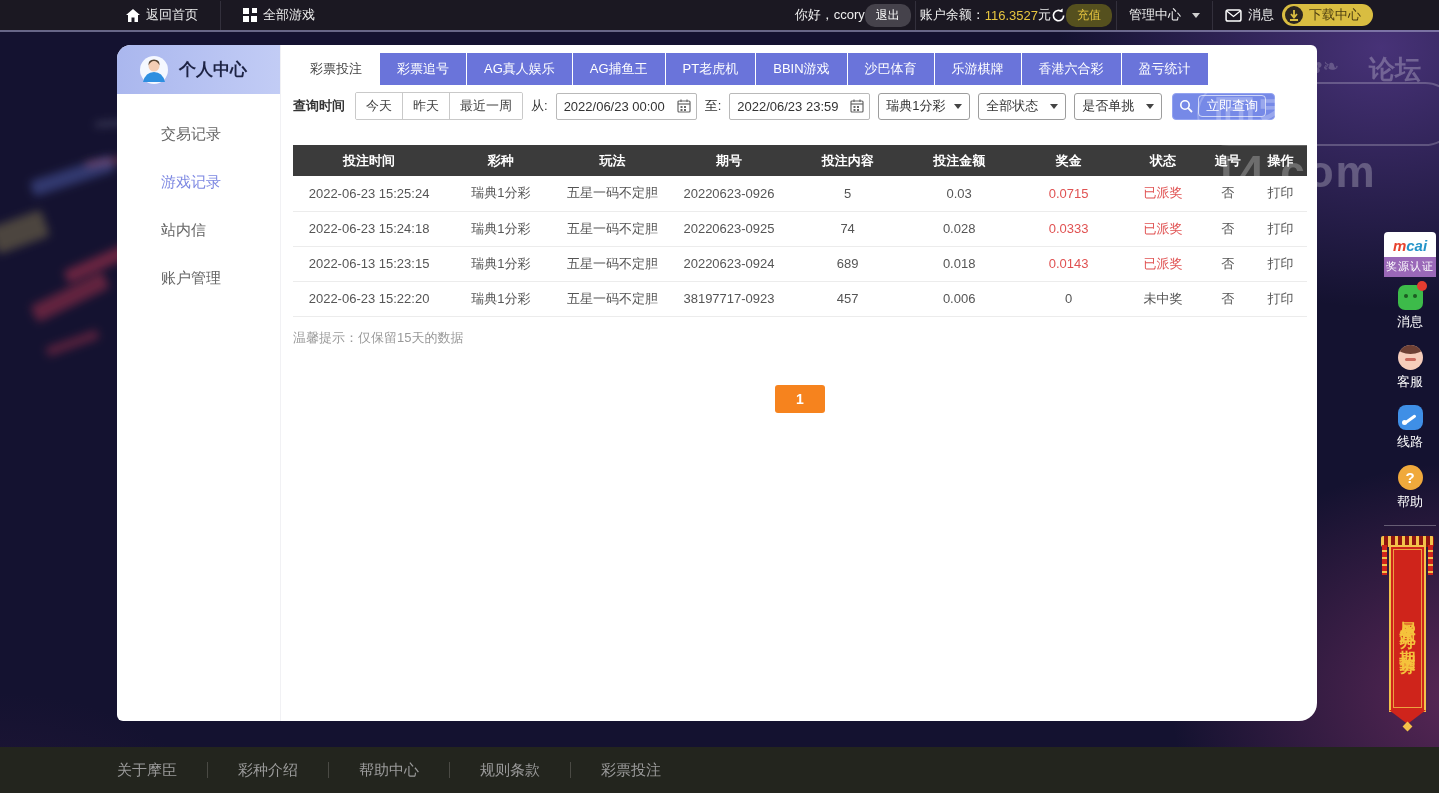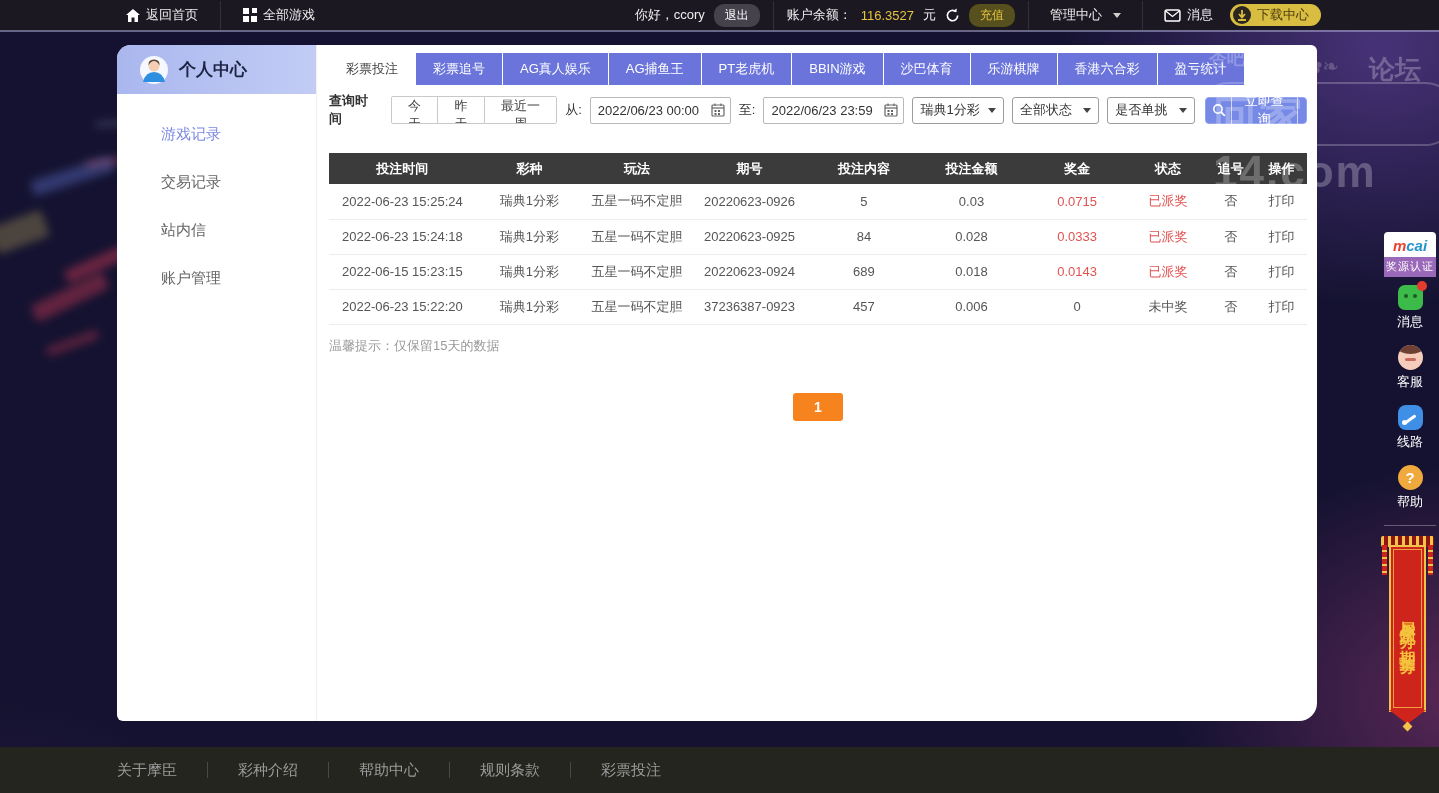--- a/index.html
+++ b/index.html
@@ -22,21 +22,21 @@
   .s6 { left:30px;  top:288px; width:80px; height:18px; background:rgba(224,62,88,.38);   transform:rotate(-26deg); }
   .s7 { left:45px;  top:338px; width:55px; height:10px; background:rgba(224,62,88,.32);   transform:rotate(-20deg); }
 
   
   .topbar { position:absolute; left:0; top:0; width:100%; height:30px; background:#1b1822;
             display:flex; align-items:center; justify-content:space-between; z-index:30;
             color:#eee; font-size:13px; }
   .topbar-edge { position:absolute; left:0; top:30px; width:100%; height:2px;
                  background:rgba(172,172,208,.55); z-index:30; }
   .tb-left { display:flex; align-items:center; height:100%; padding-left:118px; }
-  .tb-right { display:flex; align-items:center; height:100%; padding-right:118px; gap:9px; }
+  .tb-right { display:flex; align-items:center; height:100%; padding-right:66px; }
   .tb-item { display:flex; align-items:center; gap:6px; cursor:pointer; height:100%; padding:0 8px; }
   .tb-sep { width:1px; height:29px; background:#33303c; margin:0 14px; }
   .tb-sep-s { width:1px; height:29px; background:#33303c; margin:0 4px; }
   .grid-icon { display:inline-grid; grid-template-columns:6px 6px; grid-template-rows:6px 6px; gap:2px; }
   .grid-icon i { background:#fff; }
   .grid-icon i:nth-child(2) { width:5px; height:5px; align-self:start; justify-self:end; }
   .pill { border:none; border-radius:10px; font-size:12px; padding:3px 11px; cursor:pointer; }
   .pill-logout { background:#45424b; color:#fff; }
   .pill-recharge { background:#55501e; color:#e7c53f; }
   .balance-num { color:#e7c53f; }
@@ -44,21 +44,21 @@
   .caret-down { width:0; height:0; border-left:4px solid transparent; border-right:4px solid transparent;
                 border-top:5px solid #cfcfcf; display:inline-block; margin-left:5px; }
   .dl-pill { display:flex; align-items:center; gap:6px; background:#d9bd41; color:#4a3c10;
              border-radius:12px; padding:2px 12px 2px 3px; font-size:13px; cursor:pointer; }
   .dl-circle { width:18px; height:18px; border-radius:50%; background:#2b2620; display:flex;
                align-items:center; justify-content:center; }
 
   
   .panel { position:absolute; left:117px; top:45px; width:1200px; height:676px;
            background:#fff; border-radius:14px 6px 18px 6px; z-index:10; display:flex; }
-  .sidebar { width:200px; border-right:1px solid #f1f1f4; flex:none; }
+  .sidebar { width:164px; border-right:1px solid #f1f1f4; flex:none; }
   .sb-header { height:49px; background:linear-gradient(90deg,#aab7ee,#c2ccf5);
                border-radius:14px 0 0 0; display:flex; align-items:center; gap:10px; padding-left:22px; }
   .sb-title { font-size:17px; font-weight:bold; color:#1d2344; }
   .sb-avatar { width:30px; height:30px; }
   .sb-nav { padding-top:16px; }
   .sb-item { height:48px; line-height:48px; padding-left:44px; font-size:15px; color:#666; cursor:pointer; }
   .sb-item.active { color:#7d88e2; }
 
   .content { flex:1; padding:8px 10px 12px 12px; position:relative; }
 
@@ -238,22 +238,22 @@
     <div class="sb-header">
       <svg class="sb-avatar" viewBox="0 0 30 30">
         <circle cx="15" cy="15" r="14" fill="#f5f8ff"></circle>
         <circle cx="15" cy="11" r="5.5" fill="#f3cdb4"></circle>
         <path d="M15 4.5 q6 0 5.5 6 q-2-4.5 -5.5-4.5 q-3.5 0 -5.5 4.5 q-0.5-6 5.5-6" fill="#54422f"></path>
         <path d="M4 27 q2.5-10 11-10 q8.5 0 11 10 Z" fill="#2e8fe0"></path>
       </svg>
       <span class="sb-title">个人中心</span>
     </div>
     <nav class="sb-nav">
+      <div class="sb-item">交易记录</div>
       <div class="sb-item active">游戏记录</div>
-      <div class="sb-item">交易记录</div>
       <div class="sb-item">站内信</div>
       <div class="sb-item">账户管理</div>
     </nav>
   </aside>
 
   <section class="content">
 
     <div class="tabs">
       <div class="tab active">彩票投注</div>
       <div class="tab">彩票追号</div>
@@ -361,44 +361,44 @@
           <td class="c-red">0.0715</td>
           <td class="c-red">已派奖</td>
           <td>否</td>
           <td>打印</td>
         </tr>
         <tr>
           <td>2022-06-23 15:24:18</td>
           <td>瑞典1分彩</td>
           <td>五星一码不定胆</td>
           <td>20220623-0925</td>
-          <td>84</td>
+          <td>74</td>
           <td>0.028</td>
           <td class="c-red">0.0333</td>
           <td class="c-red">已派奖</td>
           <td>否</td>
           <td>打印</td>
         </tr>
         <tr>
-          <td>2022-06-15 15:23:15</td>
+          <td>2022-06-13 15:23:15</td>
           <td>瑞典1分彩</td>
           <td>五星一码不定胆</td>
           <td>20220623-0924</td>
           <td>689</td>
           <td>0.018</td>
           <td class="c-red">0.0143</td>
           <td class="c-red">已派奖</td>
           <td>否</td>
           <td>打印</td>
         </tr>
         <tr>
           <td>2022-06-23 15:22:20</td>
           <td>瑞典1分彩</td>
           <td>五星一码不定胆</td>
-          <td>37236387-0923</td>
+          <td>38197717-0923</td>
           <td>457</td>
           <td>0.006</td>
           <td>0</td>
           <td>未中奖</td>
           <td>否</td>
           <td>打印</td>
         </tr>
       </tbody>
     </table>
 

